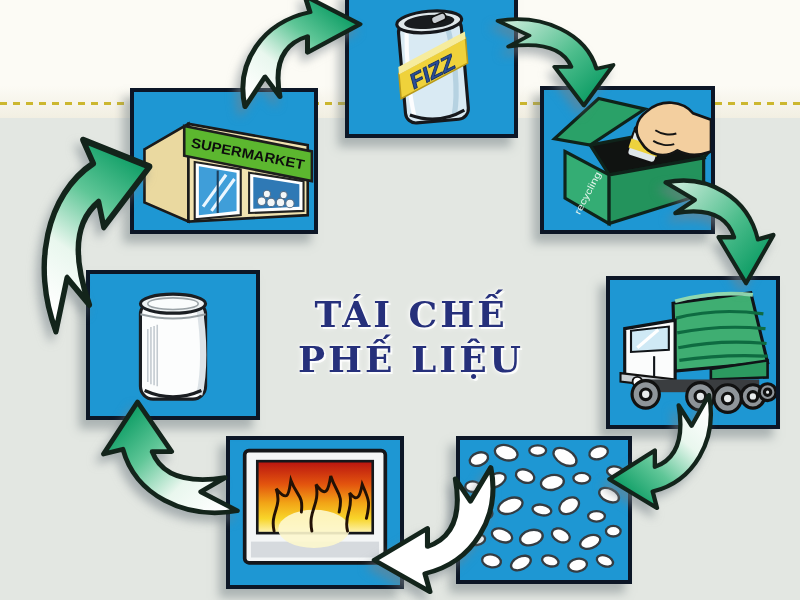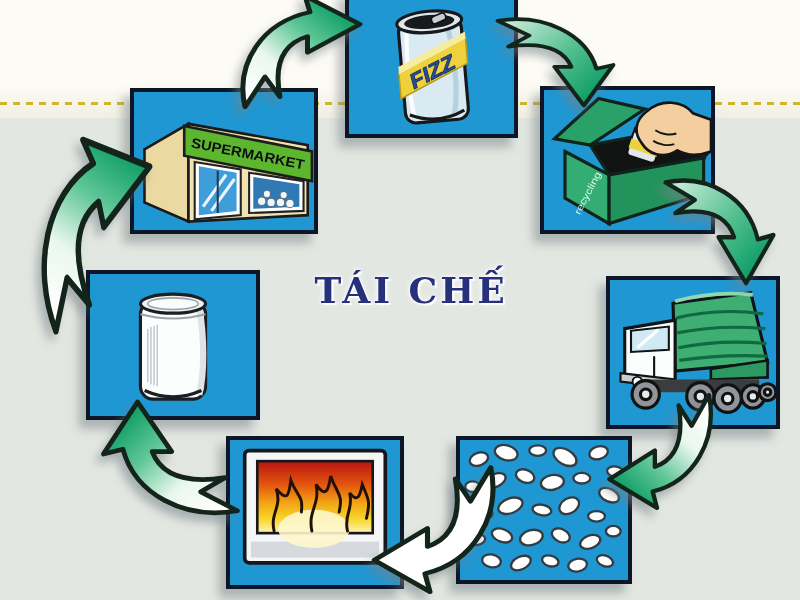--- a/index.html
+++ b/index.html
@@ -9,21 +9,21 @@
     background:linear-gradient(#fcfbf5 0 86px,#f2efe2 118px);}
   .dash-line{position:absolute;left:0;top:102px;width:800px;height:3px;
     background:repeating-linear-gradient(90deg,#ccb72f 0 7px,rgba(0,0,0,0) 7px 13px);}
   .panel{position:absolute;background:#1e97d3;border:4px solid #0c1626;
     box-shadow:-7px 9px 9px rgba(118,130,134,.5);}
   .panel svg{display:block;width:100%;height:100%;}
   .arrow{position:absolute;filter:drop-shadow(-5px 7px 5px rgba(118,130,136,.55));z-index:6;}
   .arrow svg{display:block;width:100%;height:100%;overflow:visible;}
   #p-fizz{z-index:2}#p-market{z-index:3}#p-bin{z-index:2}#p-truck{z-index:2}
   #p-shred{z-index:2}#p-furnace{z-index:2}#p-can{z-index:2}
-  .title{position:absolute;left:268px;top:268px;width:286px;text-align:center;z-index:5;
+  .title{position:absolute;left:268px;top:292px;width:286px;text-align:center;z-index:5;
     font-family:"DejaVu Serif",serif;font-weight:bold;color:#26307b;
     font-size:36px;line-height:45px;letter-spacing:3px;
     text-shadow:0 0 6px #fff,0 0 3px #fff,2px 2px 0 rgba(255,255,255,.85);}
 </style>
 </head>
 <body>
 
 <div id="stage">
   <div class="top-strip"></div>
   <div class="dash-line"></div>
@@ -239,14 +239,15 @@
   </div>
 
   <div class="arrow" style="left:20px;top:134px;width:162px;height:186px">
     <svg viewBox="0 0 120 115" preserveAspectRatio="none">
       <use href="#swoosh" fill="url(#gA)" stroke="#13241b" stroke-width="4" stroke-linejoin="round" transform="rotate(-14 60 57.5)"></use>
     </svg>
   </div>
 
   <div class="title">
     <div>TÁI CHẾ</div>
+    <div>PHẾ LIỆU</div>
   </div>
 </div>
 
 </body></html>

